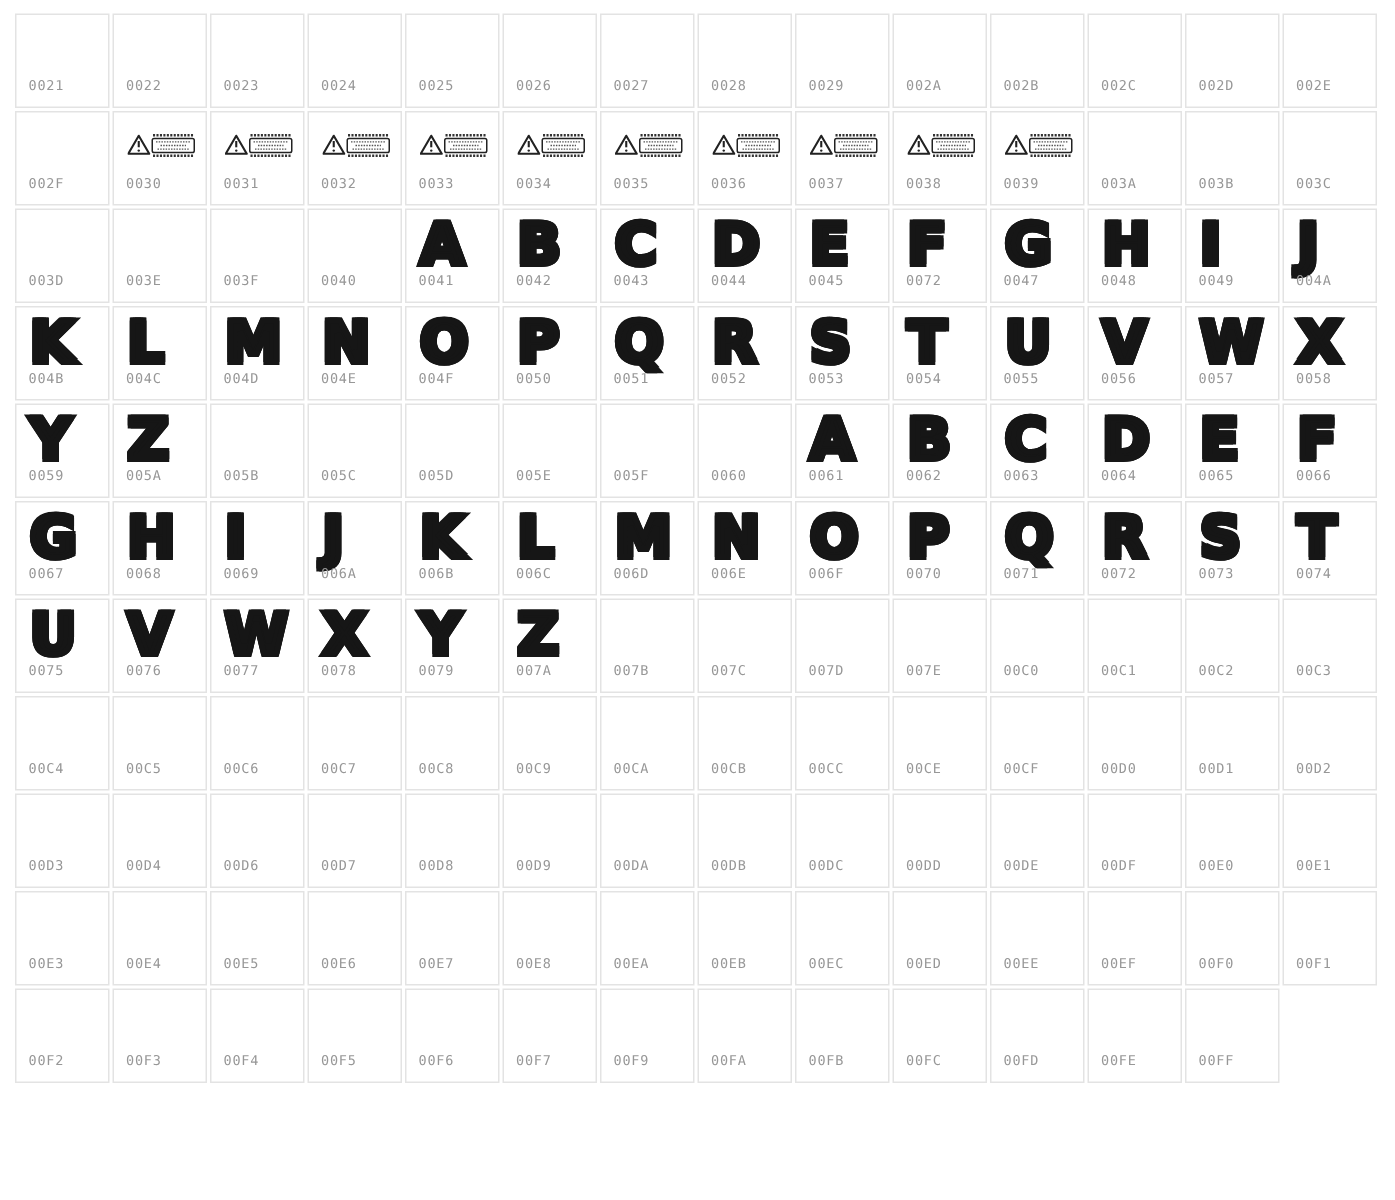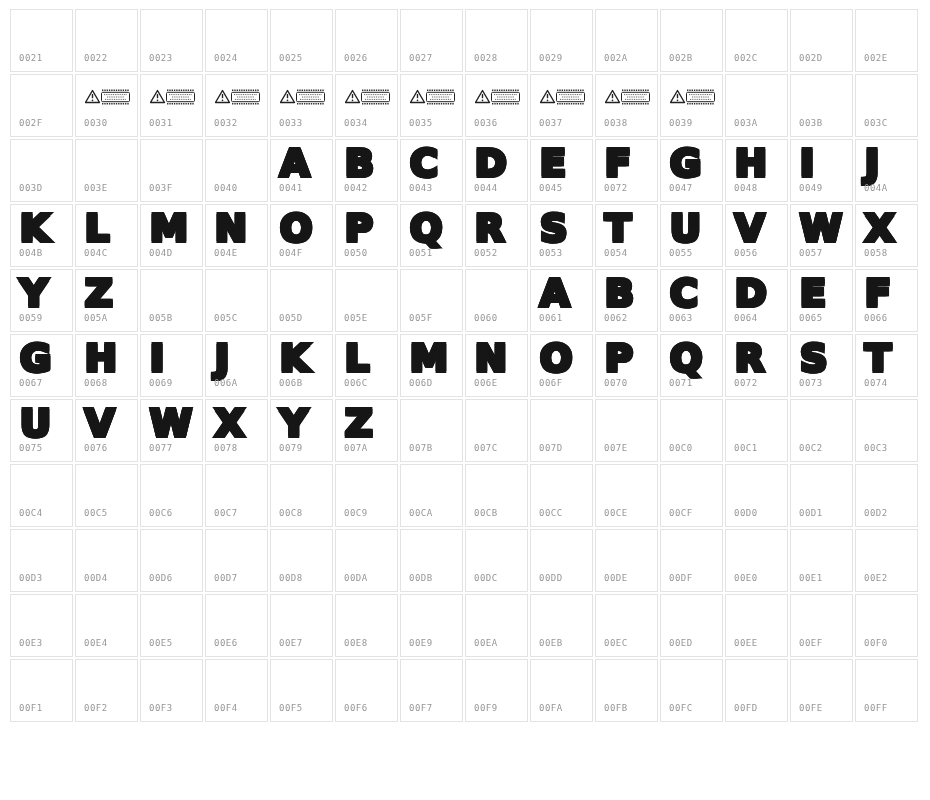--- a/index.html
+++ b/index.html
@@ -545,20 +545,23 @@
       <div class="cell">
         <span class="code">00D6</span>
       </div>
       <div class="cell">
         <span class="code">00D7</span>
       </div>
       <div class="cell">
         <span class="code">00D8</span>
       </div>
       <div class="cell">
+        <span class="code">00D9</span>
+      </div>
+      <div class="cell">
         <span class="code">00DA</span>
       </div>
       <div class="cell">
         <span class="code">00DB</span>
       </div>
       <div class="cell">
         <span class="code">00DC</span>
       </div>
       <div class="cell">
         <span class="code">00DD</span>
@@ -569,42 +572,36 @@
       <div class="cell">
         <span class="code">00DF</span>
       </div>
       <div class="cell">
         <span class="code">00E0</span>
       </div>
       <div class="cell">
         <span class="code">00E1</span>
       </div>
       <div class="cell">
-        <span class="code">00E2</span>
-      </div>
-      <div class="cell">
         <span class="code">00E3</span>
       </div>
       <div class="cell">
         <span class="code">00E4</span>
       </div>
       <div class="cell">
         <span class="code">00E5</span>
       </div>
       <div class="cell">
         <span class="code">00E6</span>
       </div>
       <div class="cell">
         <span class="code">00E7</span>
       </div>
       <div class="cell">
         <span class="code">00E8</span>
-      </div>
-      <div class="cell">
-        <span class="code">00E9</span>
       </div>
       <div class="cell">
         <span class="code">00EA</span>
       </div>
       <div class="cell">
         <span class="code">00EB</span>
       </div>
       <div class="cell">
         <span class="code">00EC</span>
       </div>

